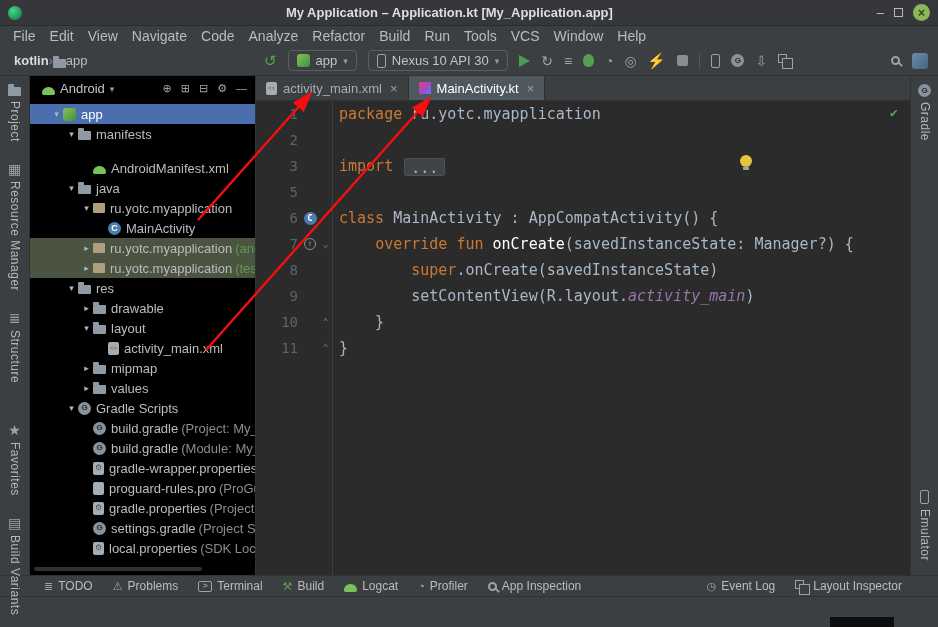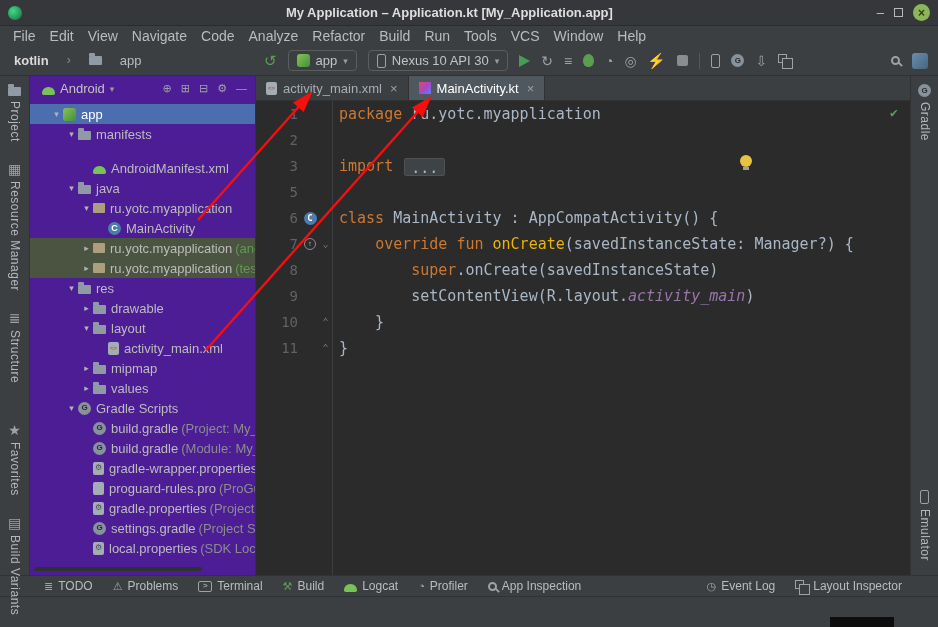--- a/index.html
+++ b/index.html
@@ -16,21 +16,21 @@
   .i-max{width:9px;height:9px;border:1.5px solid #b8b8b8;}
   .i-closewin{width:17px;height:17px;border-radius:50%;background:#8db65a;color:#2c4514;font-size:12px;font-weight:bold;
               display:inline-flex;align-items:center;justify-content:center;line-height:1;}
 
   
   .menubar{height:20px;display:flex;align-items:center;padding-left:6px;background:#3c3f41;}
   .menu-item{padding:0 7px;font-size:14px;color:#bbbbbb;cursor:default;}
 
   
   .toolrow{height:30px;display:flex;align-items:center;background:#3c3f41;border-bottom:1px solid #323232;}
-  .navbar{width:254px;flex:none;display:flex;align-items:flex-start;gap:18px;padding-left:14px;font-size:13px;}
+  .navbar{width:254px;flex:none;display:flex;align-items:flex-end;gap:0;padding-left:14px;font-size:13px;}
   .navbar .root{color:#dadada;font-weight:bold;}
   .crumb-sep{color:#8a8a8a;font-size:12px;}
   .toolbar{flex:1;display:flex;align-items:center;gap:11px;padding-left:10px;}
   .toolbar-right{display:flex;align-items:center;gap:12px;padding-right:10px;}
   .chip{display:flex;align-items:center;gap:6px;border:1px solid #5b5d5f;border-radius:4px;padding:2px 8px;font-size:13px;color:#c3c3c3;}
   .caret{font-size:9px;color:#9a9a9a;}
   .tsep{width:1px;height:16px;background:#55575a;display:inline-block;}
 
   
   .ico{display:inline-flex;align-items:center;justify-content:center;position:relative;line-height:1;flex:none;}
@@ -70,21 +70,21 @@
   
   .main{display:flex;height:499px;}
   .stripe{width:30px;flex:none;background:#3c3f41;display:flex;flex-direction:column;align-items:center;gap:20px;padding:8px 0 14px;}
   .stripe.left{border-right:1px solid #323232;}
   .stripe.right{width:28px;border-left:1px solid #323232;}
   .stripe-item{display:flex;flex-direction:column;align-items:center;gap:5px;cursor:default;}
   .stripe-label{writing-mode:vertical-rl;font-size:12px;color:#b4b8bc;letter-spacing:0.5px;}
   .stripe-spacer{flex:1;}
 
   
-  .project{width:226px;flex:none;background:#4c1d95;border-right:1px solid #323232;position:relative;display:flex;flex-direction:column;}
+  .project{width:226px;flex:none;background:#000000;border-right:1px solid #323232;position:relative;display:flex;flex-direction:column;}
   .panel-head{height:25px;display:flex;align-items:center;gap:5px;padding:0 8px 0 12px;font-size:13px;color:#c3c3c3;}
   .ph-icons{margin-left:auto;display:flex;gap:9px;align-items:center;}
   .tree{padding-top:3px;overflow:hidden;flex:1;}
   .trow{height:20px;display:flex;align-items:center;white-space:nowrap;overflow:hidden;font-size:13px;color:#bcbcbc;cursor:default;}
   .trow.sel{background:#4b6eaf;color:#ffffff;}
   .trow.testbg{background:#4b5440;}
   .chev{width:13px;flex:none;font-size:9px;color:#aeb3b8;text-align:center;}
   .trow .ico{margin-right:5px;}
   .tlabel{margin-right:3px;}
   .sx-green{color:#629755;}
@@ -99,21 +99,21 @@
   .tab-close{color:#9da0a2;font-size:13px;margin-left:2px;cursor:pointer;}
   .editor{position:relative;flex:1;overflow:hidden;font-family:"DejaVu Sans Mono",monospace;font-size:15px;}
   .gutter-line{position:absolute;left:76px;top:0;bottom:0;width:1px;background:#3c3f41;}
   .crow{display:flex;height:26px;line-height:26px;}
   .lnum{width:46px;flex:none;text-align:right;color:#606366;padding-right:4px;font-size:14px;}
   .gslot{width:16px;flex:none;display:flex;align-items:center;justify-content:center;}
   .fslot{width:15px;flex:none;color:#7a7d80;font-size:10px;text-align:center;line-height:26px;}
   .ctext{white-space:pre;padding-left:6px;color:#a9b7c6;}
   .seg-kw{color:#cc7832;}
   .seg-pl{color:#a9b7c6;}
-  .seg-fn{color:#eab308;}
+  .seg-fn{color:#ffffff;}
   .seg-fi{color:#9876aa;font-style:italic;}
   .seg-fold{display:inline-block;background:#3e4446;border:1px solid #4e5254;border-radius:2px;color:#a9b7c6;
             padding:0 6px;line-height:18px;height:18px;vertical-align:middle;margin-left:2px;}
   .bulb{position:absolute;left:484px;top:54px;width:12px;height:12px;border-radius:50%;background:#e8c241;}
   .bulb::after{content:"";position:absolute;left:3px;bottom:-3px;width:6px;height:3px;background:#9aa0a6;}
   .inspect-ok{position:absolute;left:634px;top:4px;color:#5f9e5c;font-size:13px;}
 
   
   .bottombar{height:21px;background:#3c3f41;border-top:1px solid #323232;display:flex;align-items:center;
              padding:0 26px 0 34px;font-size:12px;}

